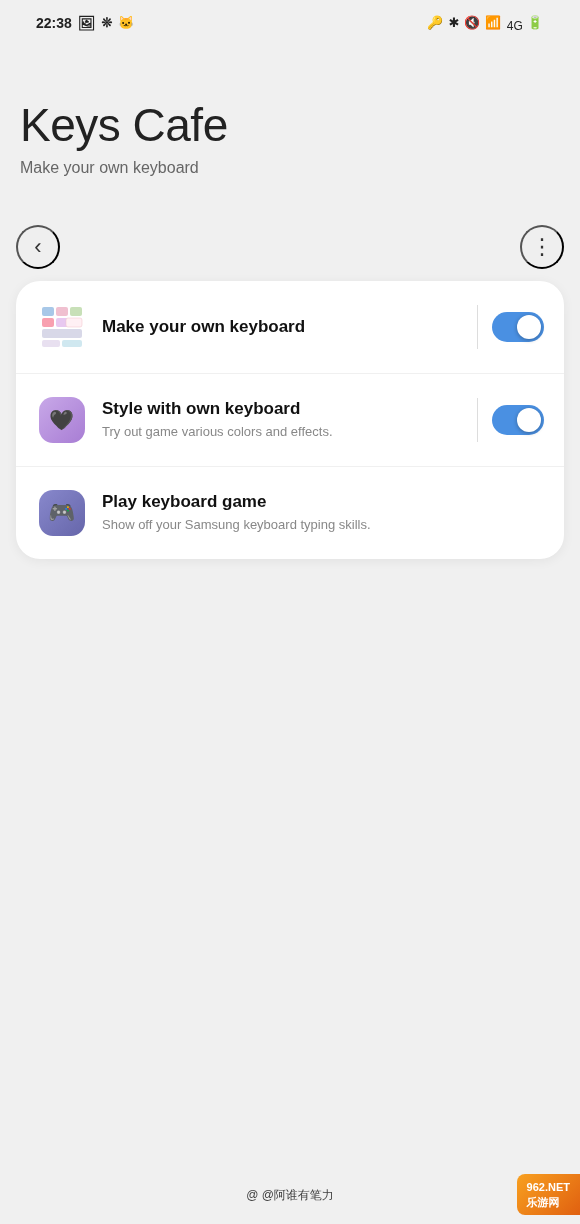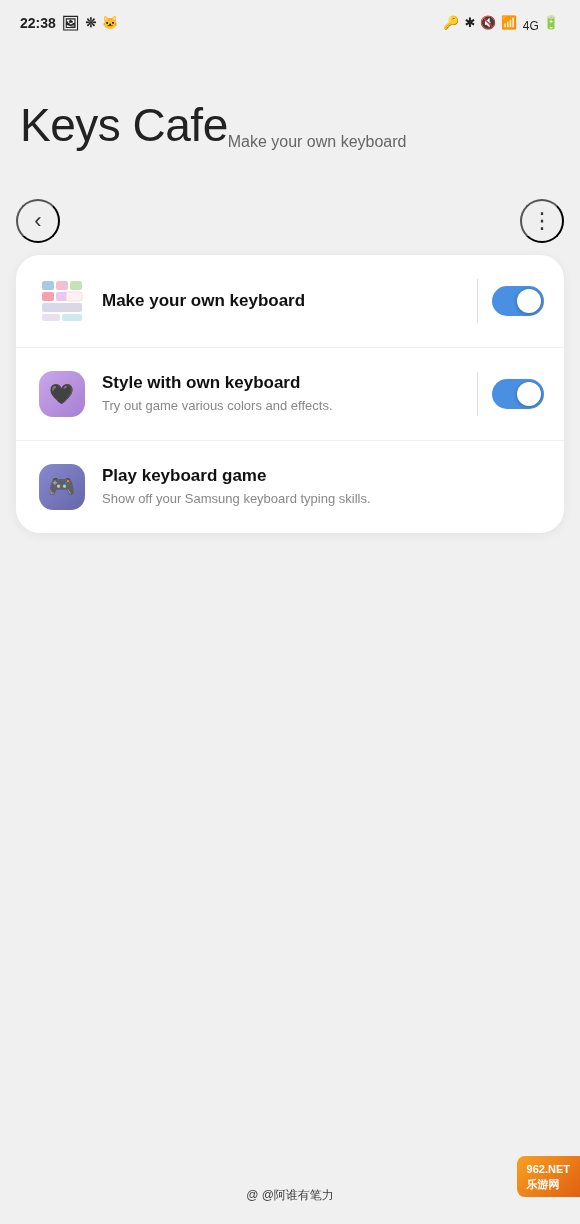--- a/index.html
+++ b/index.html
@@ -12,21 +12,21 @@
       font-family: 'Segoe UI', 'Samsung One', sans-serif;
       position: relative;
       overflow-x: hidden;
     }
 
     
     .status-bar {
       display: flex;
       justify-content: space-between;
       align-items: center;
-      padding: 10px 20px 5px;
+      padding: 10px 36px 5px;
       height: 40px;
     }
     .status-left {
       display: flex;
       align-items: center;
       gap: 6px;
       font-size: 14px;
       font-weight: 600;
       color: #222;
     }
@@ -34,22 +34,22 @@
       display: flex;
       align-items: center;
       gap: 5px;
       font-size: 13px;
       color: #222;
     }
 
     
     .app-header {
       display: flex;
-      flex-direction: row;
-      align-items: flex-end;
+      flex-direction: column;
+      align-items: flex-start;
       padding: 60px 20px 40px;
     }
     .app-title {
       font-size: 46px;
       font-weight: 300;
       color: #222;
       letter-spacing: -0.5px;
       line-height: 1.1;
     }
     .app-subtitle {
@@ -207,21 +207,21 @@
       left: 50%;
       transform: translateX(-50%);
       font-size: 12px;
       color: #404040;
       text-align: center;
     }
 
     
     .corner-badge {
       position: fixed;
-      bottom: 27px;
+      bottom: 9px;
       right: 0;
       background: linear-gradient(135deg, #f8a020, #e06010);
       color: #fff;
       font-size: 11px;
       font-weight: 700;
       padding: 6px 10px;
       border-radius: 8px 0 0 8px;
       line-height: 1.3;
     }
   </style>

